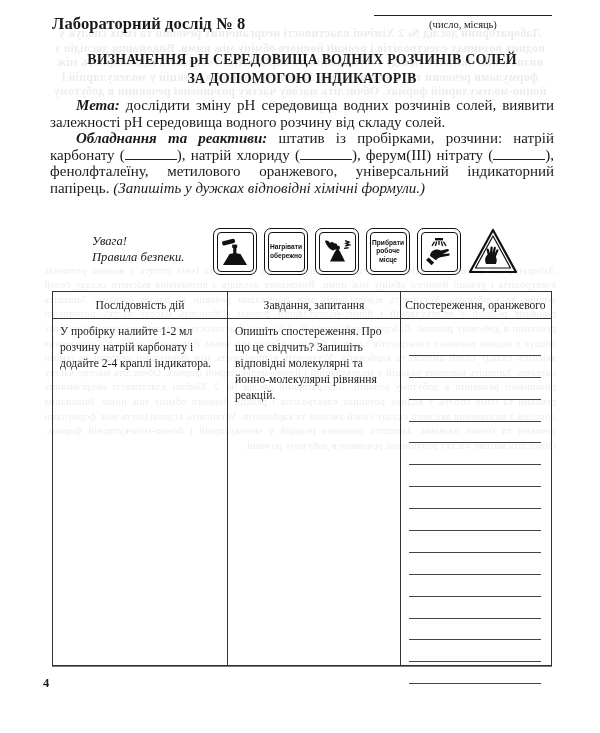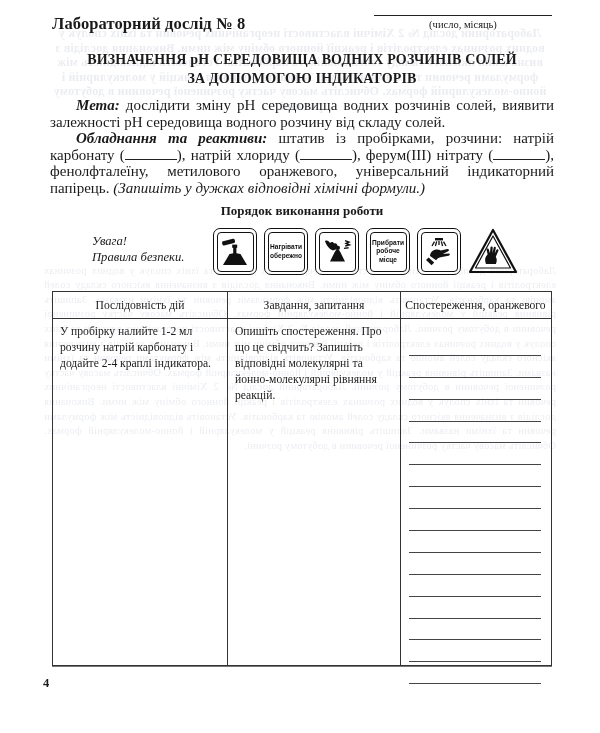--- a/index.html
+++ b/index.html
@@ -155,21 +155,20 @@
   </div>
 
   <div class="para" id="p-meta">
     <span class="indent"></span><span class="ital-bold">Мета:</span><span> дослідити зміну pH середовища водних розчинів солей, виявити залежності pH середовища водного розчину від складу солей.</span>
   </div>
 
   <div class="para" id="p-equip">
     <span class="indent"></span><span class="ital-bold">Обладнання та реактиви:</span><span> штатив із пробірками, розчини: натрій карбонату (</span><span class="blank"></span><span>), натрій хлориду (</span><span class="blank"></span><span>), ферум(III) нітрату (</span><span class="blank"></span><span>), фенолфталеїну, метилового оранжевого, універсальний індикаторний папірець. </span><span class="ital">(Запишіть у дужках відповідні хімічні формули.)</span>
   </div>
 
-  <div class="sect">Порядок виконання роботи</div>
 
   <div class="saferow">
     <div class="safetext">
       <div>Увага!</div>
       <div>Правила безпеки.</div>
     </div>
     <div class="icons">
 
       <div class="icon inner">
         <svg width="30" height="32" viewBox="0 0 30 32">

